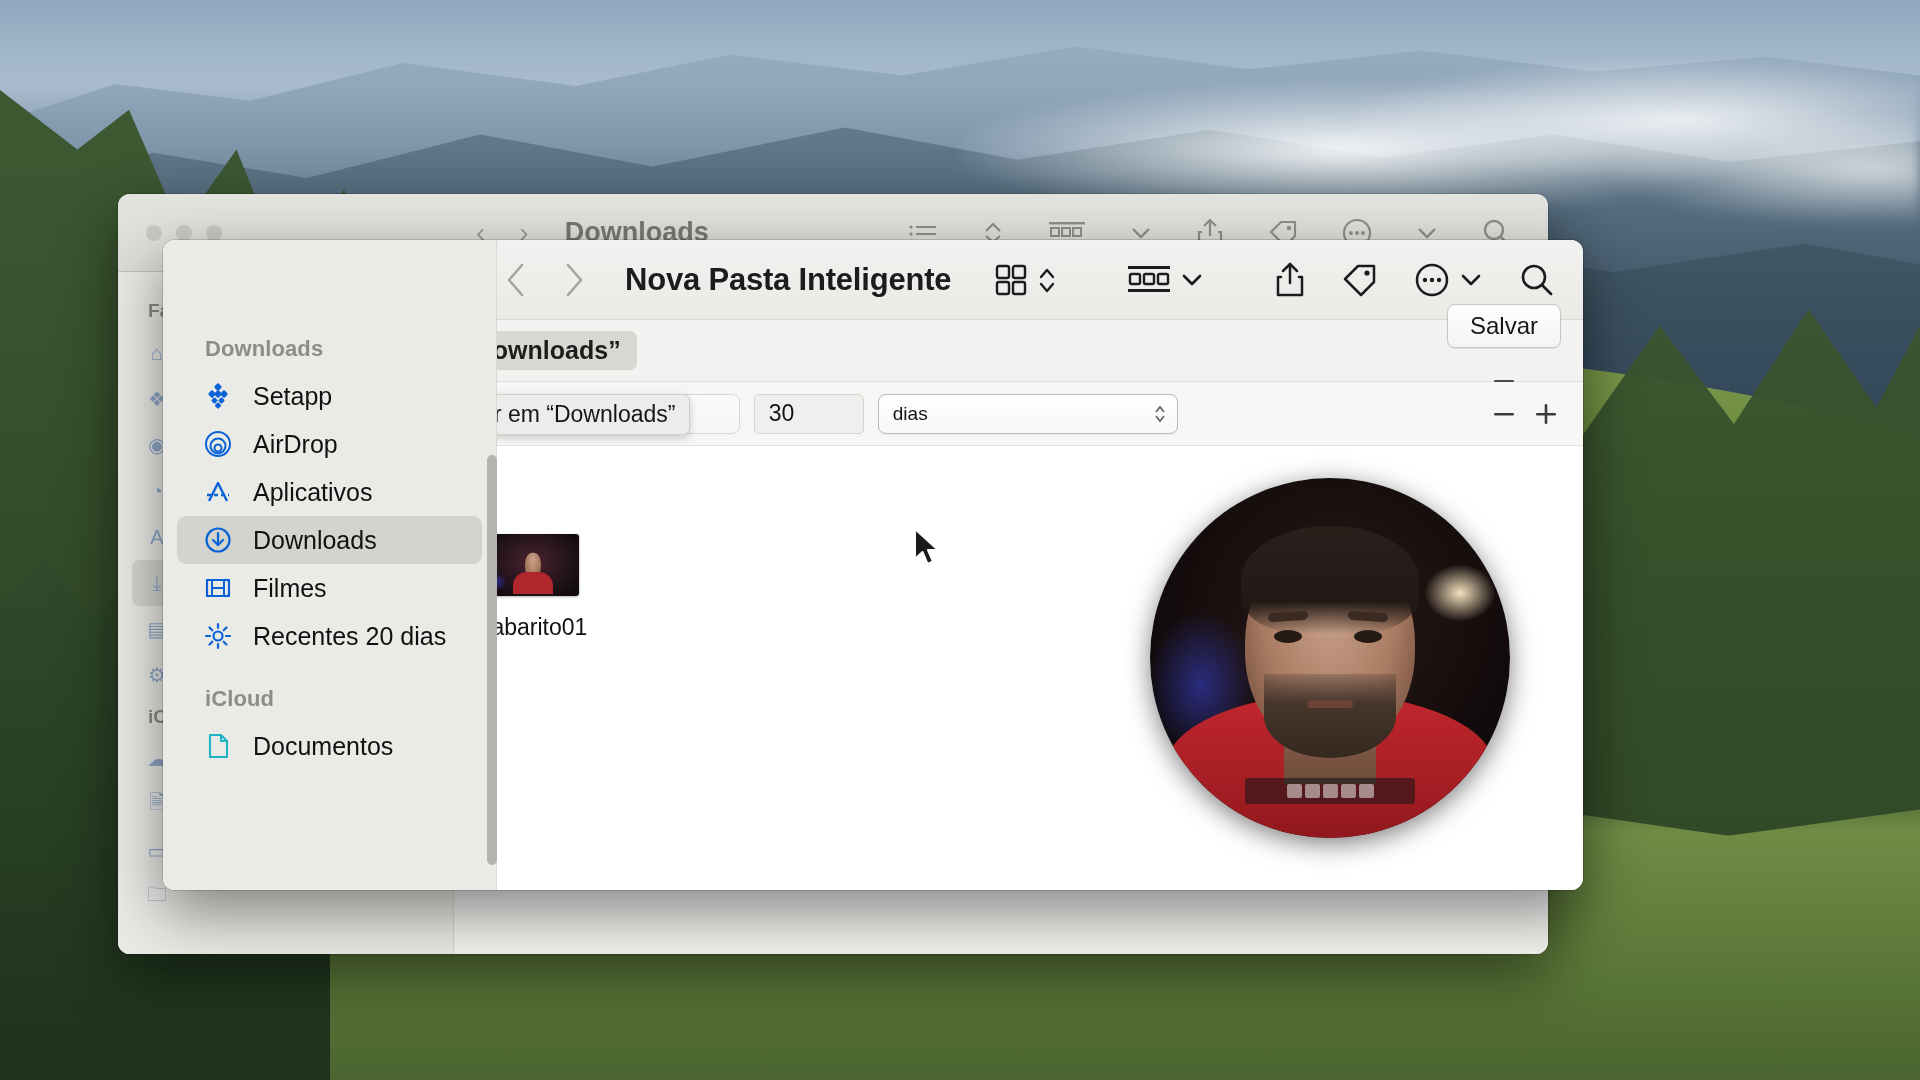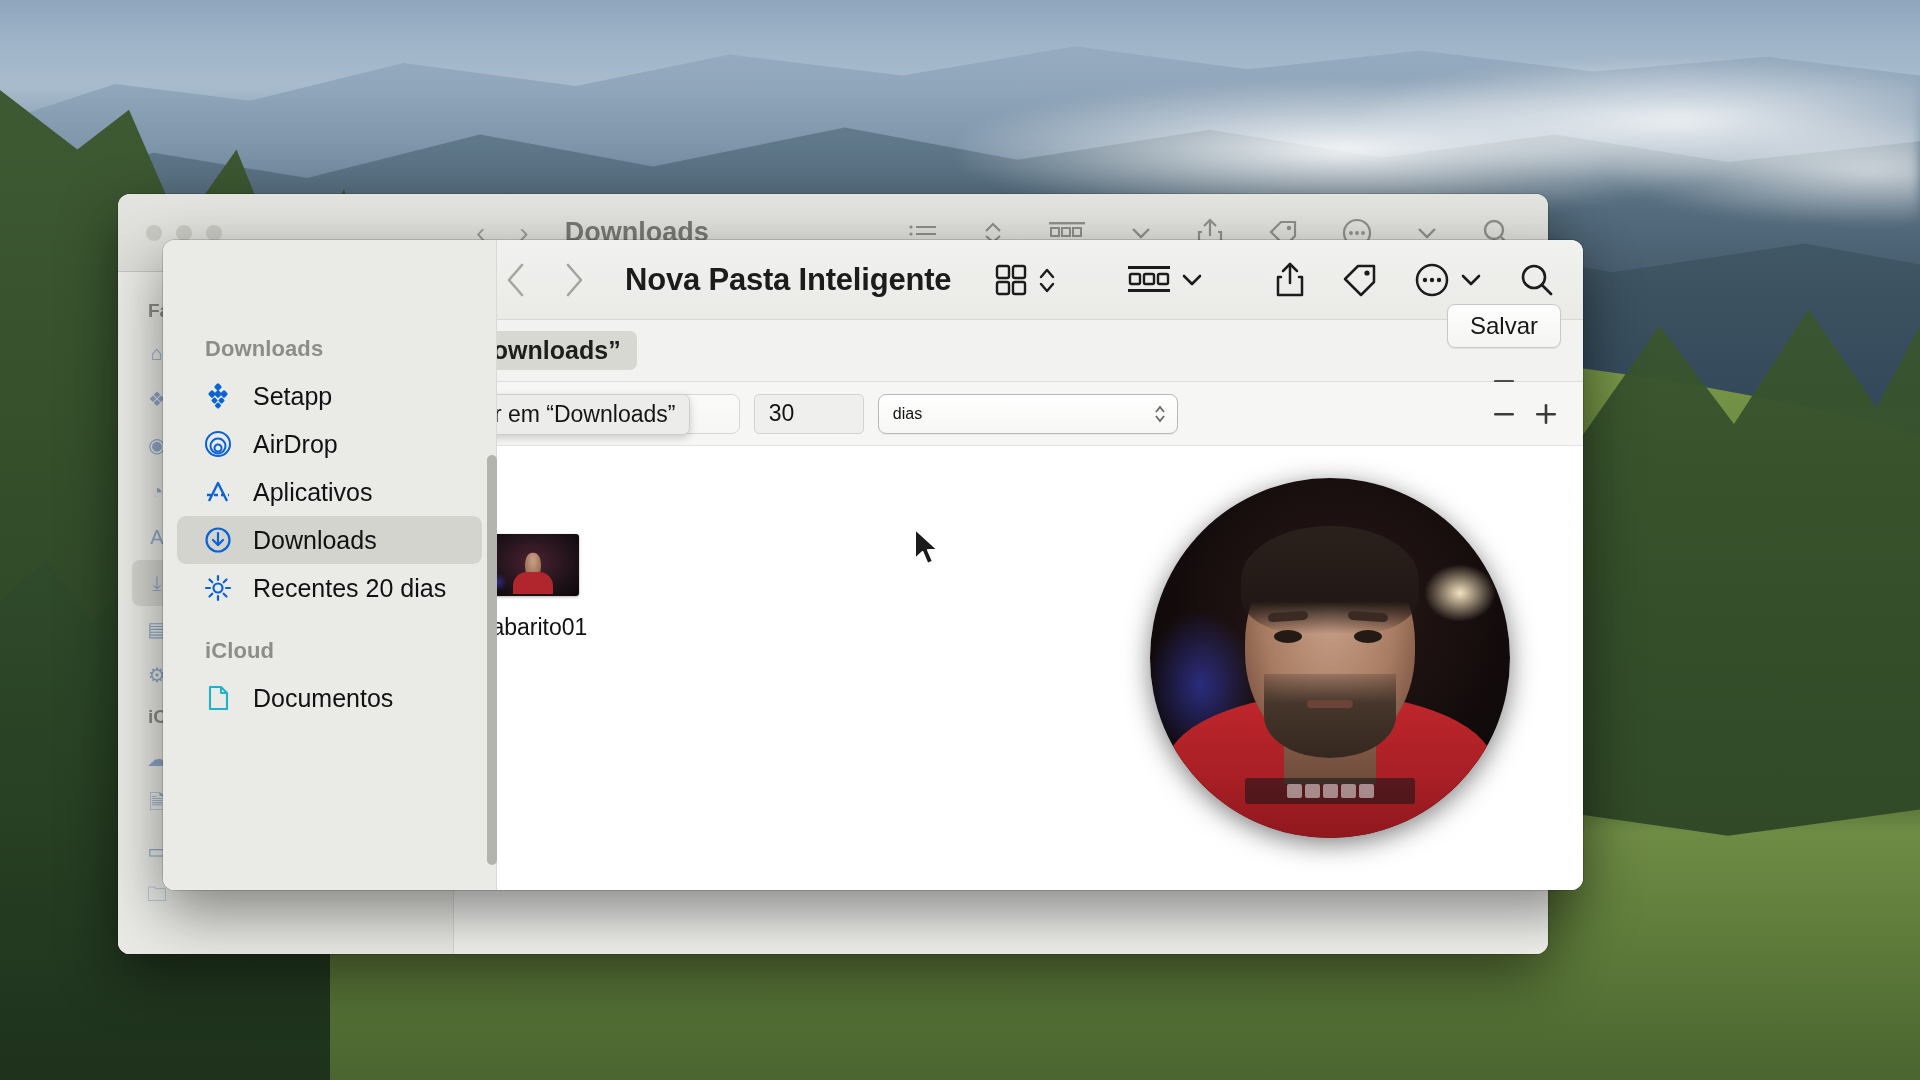--- a/index.html
+++ b/index.html
@@ -164,21 +164,21 @@
     height: 64px; background:#f6f6f4;
     display:flex; align-items:center; padding: 0 22px 0 26px; gap: 14px;
     border-bottom: 1px solid #e2e2de;
     position: relative;
   }
   .popup {
     height: 40px; border-radius: 8px;
     background: linear-gradient(180deg,#ffffff,#f7f7f5);
     border: 1px solid #b9b9b4;
     display:flex; align-items:center; justify-content:space-between;
-    padding: 0 10px 0 14px; font-size: 16px; color:#131313;
+    padding: 0 10px 0 14px; font-size: 19px; color:#131313;
     box-shadow: 0 1px 1px rgba(0,0,0,.05);
   }
   .popup .stepper { display:flex; flex-direction:column; line-height:7px; color:#6a6a66; font-size:16px; margin-left:10px;}
   .pop-field { width: 260px; }
   .pop-unit { width: 300px; }
   .num-field {
     width: 110px; height: 40px; border-radius: 5px;
     background:#efefed; border: 1px solid #d4d4cf;
     display:flex; align-items:center; padding-left: 14px;
     font-size: 23px; color:#131313;
@@ -610,20 +610,31 @@
     <span class="sb-ic">
       <svg width="28" height="28" viewBox="0 0 28 28">
           <circle cx="14" cy="14" r="11.5" stroke="#0a63d6" stroke-width="2.2" fill="none"></circle>
           <path d="M14 7 L14 19" stroke="#0a63d6" stroke-width="2.2" stroke-linecap="round"></path>
           <path d="M9 14 L14 19 L19 14" stroke="#0a63d6" stroke-width="2.2" fill="none" stroke-linecap="round" stroke-linejoin="round"></path>
         </svg>
     </span>
     <span>Downloads</span>
   </div>
 
+  <div class="sb-item">
+    <span class="sb-ic">
+      <svg width="28" height="28" viewBox="0 0 28 28">
+          <rect x="3" y="6" width="22" height="16" rx="2" stroke="#0a63d6" stroke-width="2.2" fill="none"></rect>
+          <rect x="3" y="6" width="5" height="16" stroke="#0a63d6" stroke-width="2" fill="none"></rect>
+          <rect x="20" y="6" width="5" height="16" stroke="#0a63d6" stroke-width="2" fill="none"></rect>
+          <path d="M8 14 L20 14" stroke="#0a63d6" stroke-width="2"></path>
+        </svg>
+    </span>
+    <span>Filmes</span>
+  </div>
 
   <div class="sb-item">
     <span class="sb-ic">
       <svg width="28" height="28" viewBox="0 0 28 28">
           <circle cx="14" cy="14" r="4.5" stroke="#0a63d6" stroke-width="2.2" fill="none"></circle>
           <g stroke="#0a63d6" stroke-width="2.2" stroke-linecap="round">
             <path d="M14 2 L14 6"></path>
             <path d="M14 22 L14 26"></path>
             <path d="M2 14 L6 14"></path>
             <path d="M22 14 L26 14"></path>

